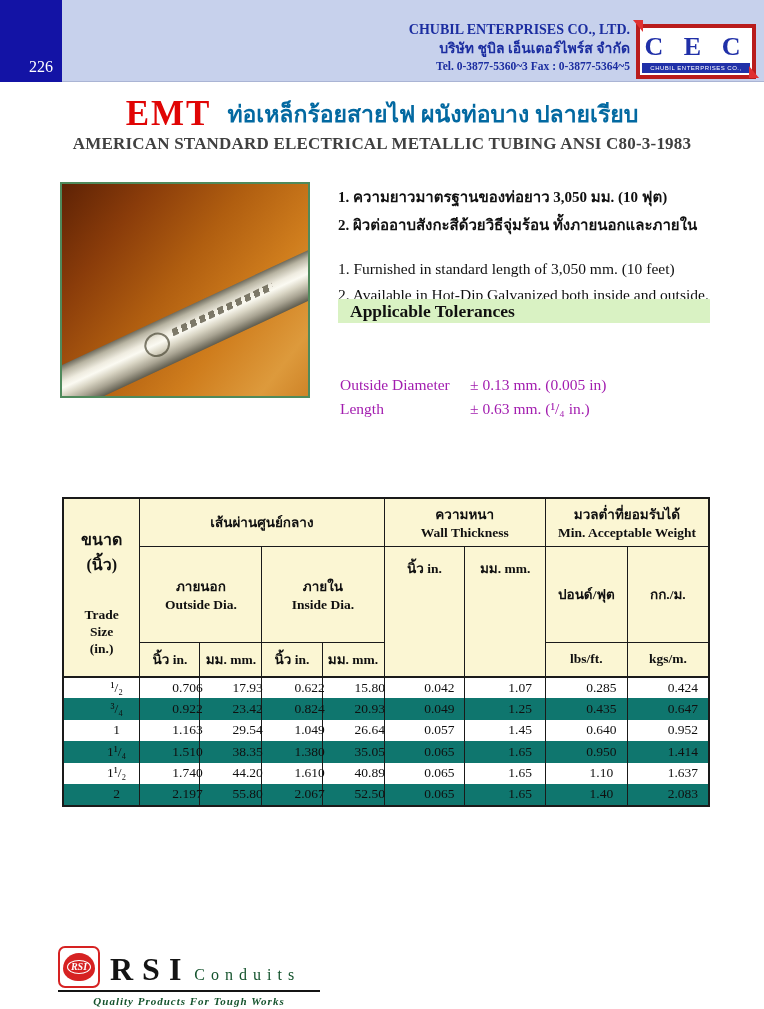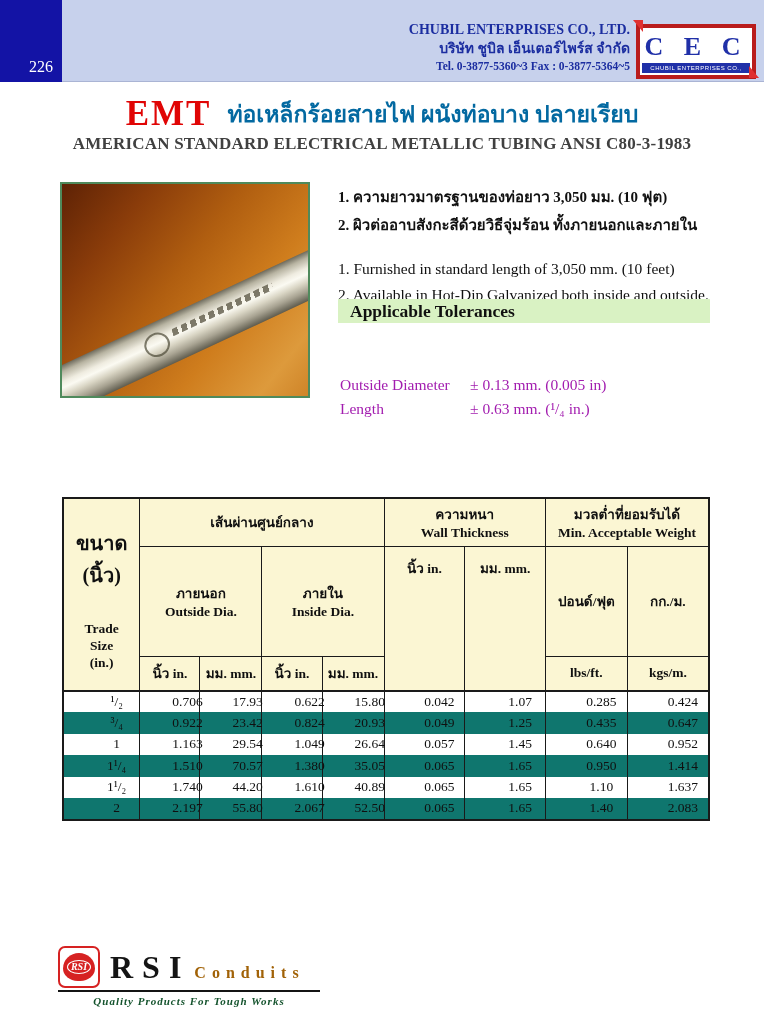--- a/index.html
+++ b/index.html
@@ -118,48 +118,48 @@
   .spec-table th, .spec-table td {
     border: 1px solid #1a1a1a; text-align: center; vertical-align: middle;
     white-space: pre-line; padding: 2px 2px;
   }
   .spec-table thead th { background: #fbf6d3; font-weight: bold; }
   .spec-table thead tr.h1 th { height: 48px; }
   .spec-table thead tr.h2 th { height: 44px; }
   .spec-table thead tr.h3 th { height: 34px; }
   .spec-table thead { border-bottom: 2px solid #1a1a1a; }
   th.size-cell { vertical-align: top; }
-  .size-th-label { margin-top: 10px; font-size: 20px; }
+  .size-th-label { margin-top: 10px; font-size: 16px; }
   .size-en-label { margin-top: 14px; line-height: 1.25; }
   th.wt-span { vertical-align: top; padding-top: 10px; }
   .spec-table tbody td {
     border-top: none; border-bottom: none; height: 21.5px; font-size: 13.5px; padding-left: 32px;
   }
   .spec-table tbody tr.odd  td { background: #ffffff; }
   .spec-table tbody tr.even td { background: #0f766e; }
 
   
   .footer-logo { position: absolute; left: 58px; top: 946px; width: 262px; }
-  .rsi-row { display: flex; align-items: center; }
+  .rsi-row { display: flex; align-items: flex-end; }
   .rsi-badge {
     width: 42px; height: 42px; border: 2px solid #d62222; border-radius: 7px;
     display: flex; align-items: center; justify-content: center; background: #ffffff;
   }
   .rsi-blob {
     width: 32px; height: 28px; background: #d62222;
     border-radius: 50% 50% 46% 46% / 55% 55% 45% 45%;
     display: flex; align-items: center; justify-content: center;
   }
   .rsi-blob-text {
     color: #ffffff; font-weight: bold; font-size: 10px; font-style: italic;
     border: 1px solid #ffffff; border-radius: 50%; padding: 1px 3px; line-height: 1;
   }
   .rsi-wordmark { margin-left: 10px; white-space: nowrap; }
   .rsi-big { font-size: 32px; font-weight: bold; color: #141414; letter-spacing: 9px; }
-  .rsi-small { font-size: 16px; font-weight: bold; color: #a16207; letter-spacing: 6px; }
+  .rsi-small { font-size: 16px; font-weight: normal; color: #14532d; letter-spacing: 6px; }
   .rsi-rule { border: none; border-top: 2px solid #141414; margin: 2px 0 3px 0; width: 262px; }
   .rsi-tagline {
     text-align: center; font-weight: bold; font-style: italic; font-size: 11px;
     letter-spacing: 1px; color: #14532d; width: 262px;
   }
 </style>
 </head>
 <body>
 
 <div class="page">
@@ -290,21 +290,21 @@
         <td>1.049</td>
         <td>26.64</td>
         <td>0.057</td>
         <td>1.45</td>
         <td>0.640</td>
         <td>0.952</td>
       </tr>
       <tr class="even">
         <td>1¹/₄</td>
         <td>1.510</td>
-        <td>70.57</td>
+        <td>38.35</td>
         <td>1.380</td>
         <td>35.05</td>
         <td>0.065</td>
         <td>1.65</td>
         <td>0.950</td>
         <td>1.414</td>
       </tr>
       <tr class="odd">
         <td>1¹/₂</td>
         <td>1.740</td>

